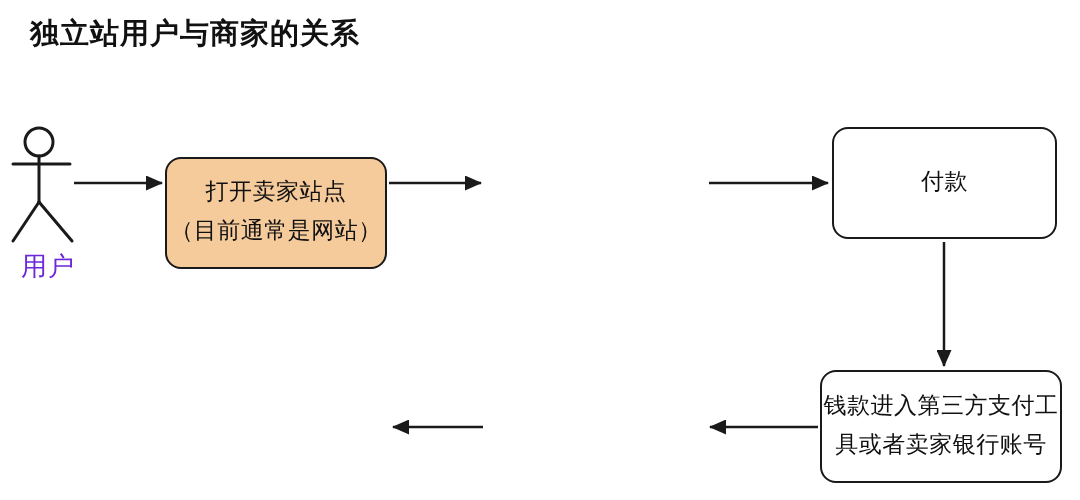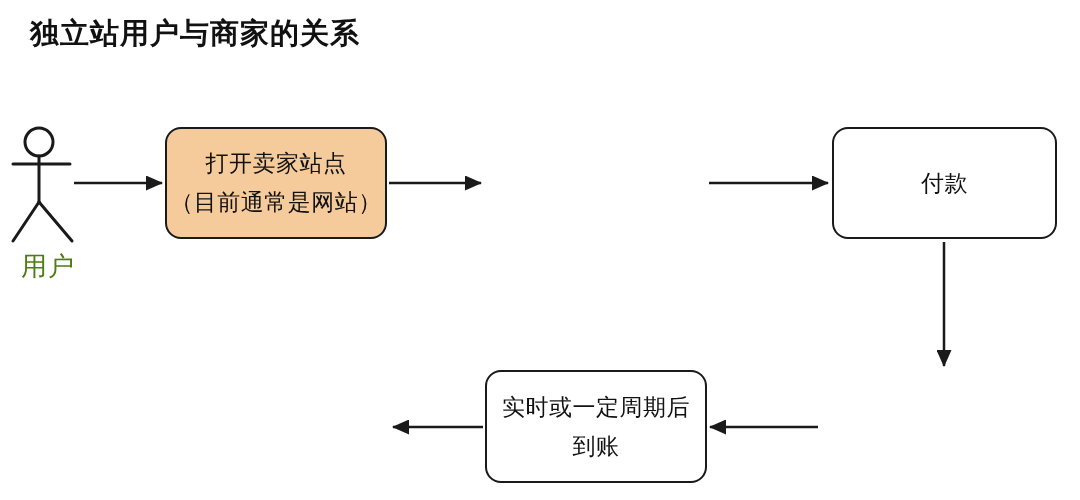--- a/index.html
+++ b/index.html
@@ -5,20 +5,21 @@
   * { margin: 0; padding: 0; box-sizing: border-box; }
   html, body { background: #ffffff; }
   body { font-family: "Liberation Sans", "DejaVu Sans", sans-serif; }
 
   .canvas {
     position: relative;
     width: 1080px;
     height: 500px;
     background: #ffffff;
     overflow: hidden;
+    font-family: Liberation Mono, monospace;
   }
 
   .diagram-title {
     position: absolute;
     left: 30px;
     top: 14px;
     font-size: 29px;
     font-weight: 700;
     color: #111111;
     letter-spacing: 1px;
@@ -41,35 +42,35 @@
     display: flex;
     align-items: center;
     justify-content: center;
     text-align: center;
     font-size: 23px;
     line-height: 39px;
     color: #111111;
     white-space: pre-line;
     letter-spacing: 0.5px;
   }
-  .node.highlight { background: #F6CB9C; }
+  .node.highlight { background: #F6CB9C; margin-top: 30px; }
 
   .node-open-site   { left: 165px; top: 127px; width: 222px; height: 112px; }
   .node-browse      { left: 485px; top: 127px; width: 222px; height: 112px; }
   .node-pay         { left: 832px; top: 127px; width: 225px; height: 112px; border-radius: 16px; }
   .node-funds       { left: 820px; top: 370px; width: 242px; height: 113px; }
   .node-settle      { left: 485px; top: 370px; width: 222px; height: 113px; }
   .node-seller-paid { left: 167px; top: 370px; width: 223px; height: 113px; }
 
   .actor-label {
     position: absolute;
     left: 21px;
     top: 249px;
     font-size: 26px;
-    color: #4d7c0f;
+    color: #6d28d9;
     letter-spacing: 1px;
     white-space: nowrap;
   }
 </style>
 </head>
 <body>
 
 <div class="canvas">
 
   <div class="diagram-title">独立站用户与商家的关系</div>
@@ -98,20 +99,20 @@
       <line x1="483" y1="427" x2="393" y2="427" marker-end="url(#arrowhead)"></line>
     </g>
   </svg>
 
   <div class="node highlight node-open-site">打开卖家站点
 （目前通常是网站）</div>
 
 
   <div class="node node-pay">付款</div>
 
+  <div class="node node-funds">钱款进入第三方支付工
+具或者卖家银行账号</div>
 
-  <div class="node node-settle">实时或一定周期后
-到账</div>
 
 
   <div class="actor-label">用户</div>
 
 </div>
 
 </body></html>

